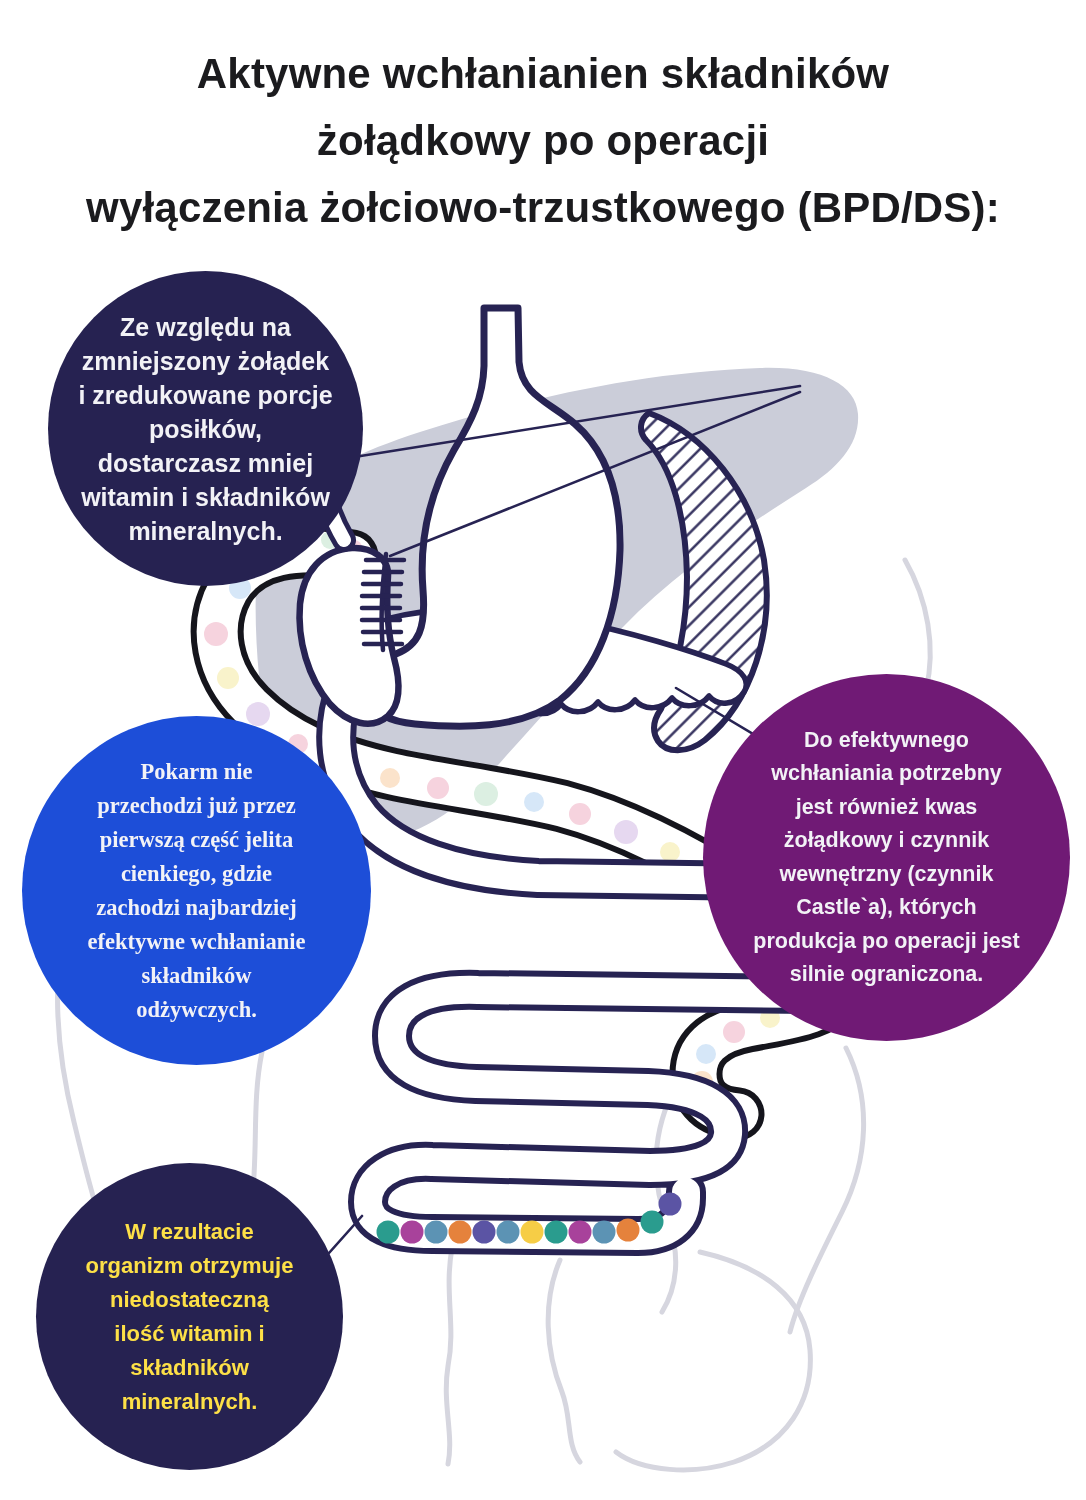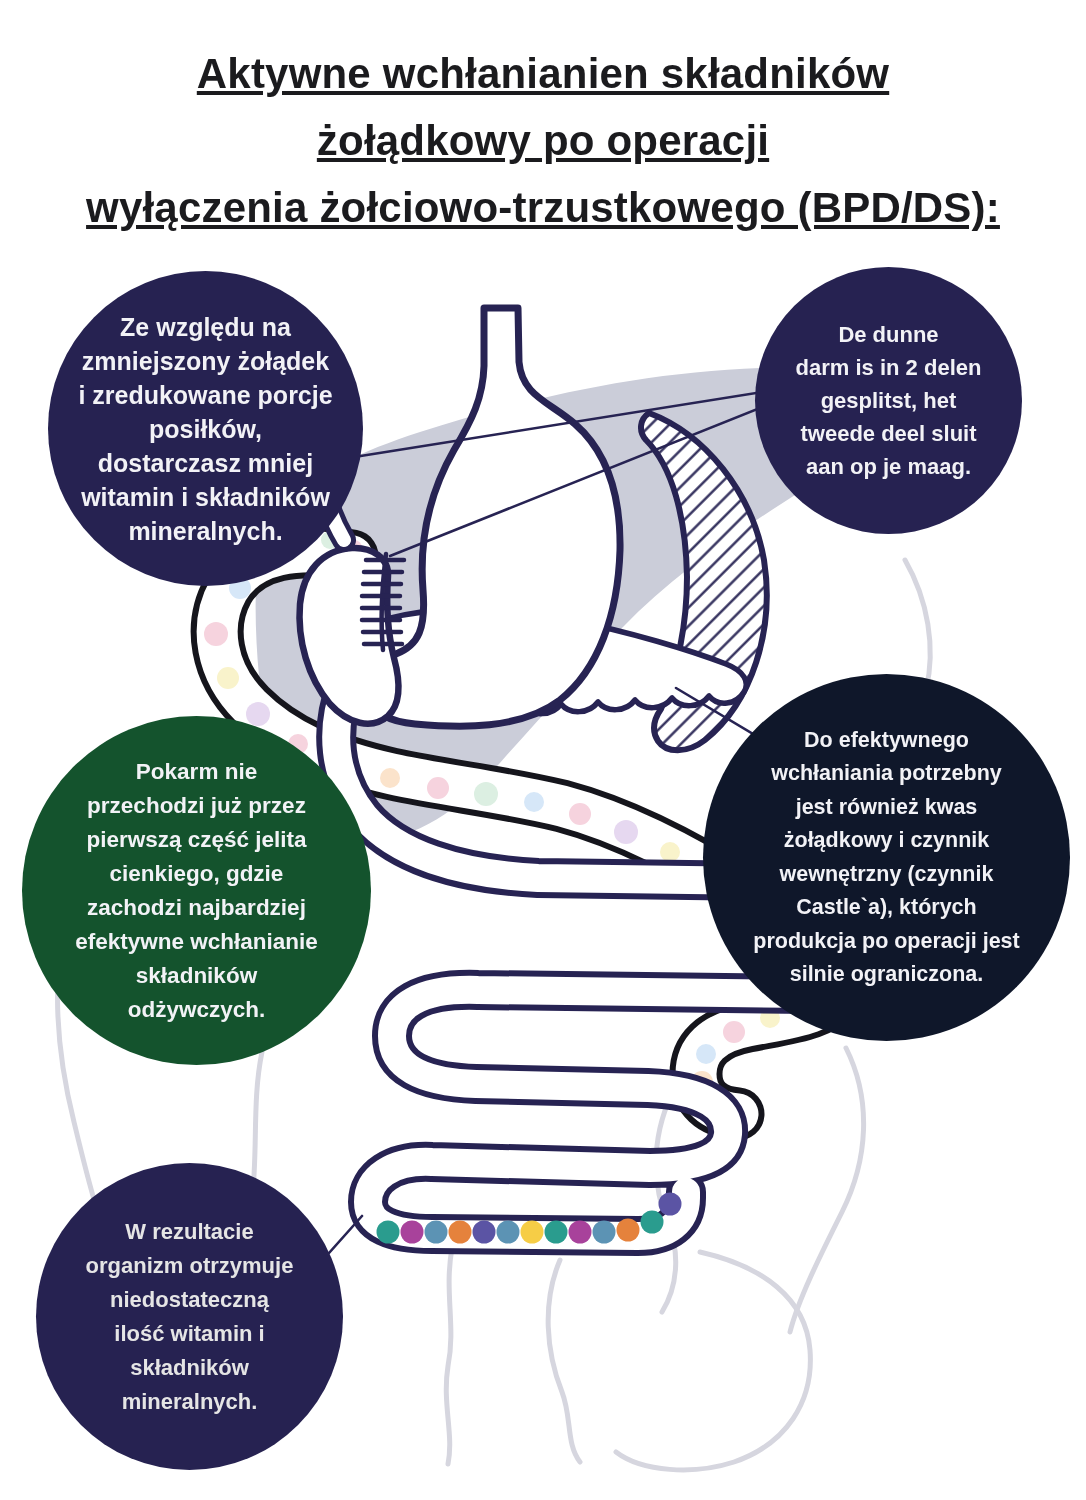--- a/index.html
+++ b/index.html
@@ -4,21 +4,21 @@
 <style>
   html,body{margin:0;padding:0;background:#ffffff;}
   .stage{
     position:relative;width:1086px;height:1500px;background:#ffffff;overflow:hidden;
     font-family:"Liberation Sans","DejaVu Sans",sans-serif;
   }
   .title{
     position:absolute;top:12px;left:0;right:0;text-align:center;
     font-size:42px;line-height:67px;font-weight:700;color:#1b1b1e;letter-spacing:0.2px;
   }
-  .title span{display:block;text-decoration:underline;}
+  .title span{display:block;}
   .anatomy{position:absolute;left:0;top:0;width:1086px;height:1500px;}
   .bubble{
     position:absolute;border-radius:50%;
     display:flex;align-items:center;justify-content:center;text-align:center;
     color:#f2f2f6;font-weight:700;white-space:pre-line;
   }
   .b1{left:48px;top:271px;width:315px;height:315px;font-size:25px;line-height:34px;}
   .b2{left:755px;top:267px;width:267px;height:267px;font-size:22px;line-height:33px;}
   .b3{left:22px;top:716px;width:349px;height:349px;font-size:22.5px;line-height:34px;}
   .b4{left:703px;top:674px;width:367px;height:367px;font-size:21.5px;line-height:33.5px;}
@@ -174,48 +174,41 @@
 
   <div class="bubble b1" style="background: rgb(38, 34, 81); color: rgb(242, 242, 246);">
     <span>Ze względu na
 zmniejszony żołądek
 i zredukowane porcje
 posiłków,
 dostarczasz mniej
 witamin i składników
 mineralnych.</span>
   </div>
-  <div class="bubble b2" style="background: rgb(38, 34, 81); color: rgb(242, 242, 246);">
-    <span>De dunne
-darm is in 2 delen
-gesplitst, het
-tweede deel sluit
-aan op je maag.</span>
-  </div>
-  <div class="bubble b3" style="background: #14532d; color: rgb(242, 242, 246);">
+  <div class="bubble b3" style="background: #1d4ed8; color: rgb(242, 242, 246); font-family: Liberation Serif, serif;">
     <span>Pokarm nie
 przechodzi już przez
 pierwszą część jelita
 cienkiego, gdzie
 zachodzi najbardziej
 efektywne wchłanianie
 składników
 odżywczych.</span>
   </div>
-  <div class="bubble b4" style="background: #0f172a; color: rgb(242, 242, 246);">
+  <div class="bubble b4" style="background: #701a75; color: rgb(242, 242, 246);">
     <span>Do efektywnego
 wchłaniania potrzebny
 jest również kwas
 żołądkowy i czynnik
 wewnętrzny (czynnik
 Castle`a), których
 produkcja po operacji jest
 silnie ograniczona.</span>
   </div>
-  <div class="bubble b5" style="background: rgb(38, 34, 81); color: #e5e5e5;">
+  <div class="bubble b5" style="background: rgb(38, 34, 81); color: #fde047;">
     <span>W rezultacie
 organizm otrzymuje
 niedostateczną
 ilość witamin i
 składników
 mineralnych.</span>
   </div>
 
 </div>
 

